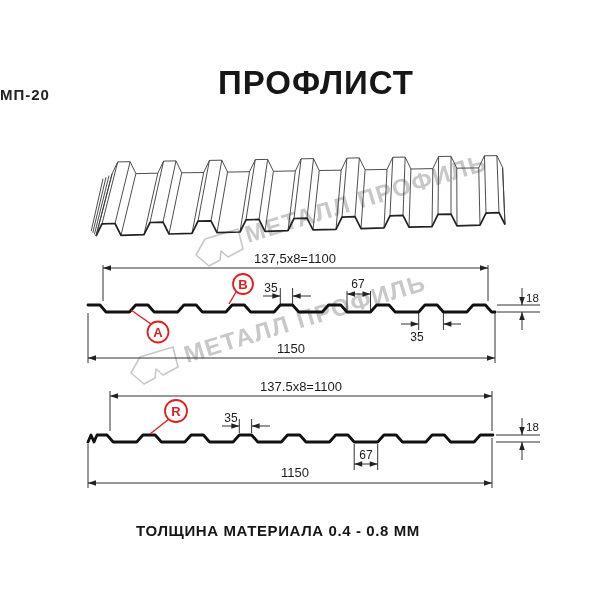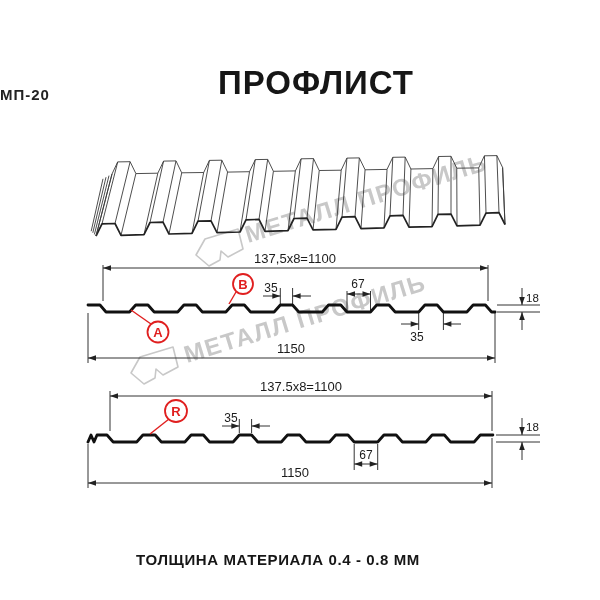--- a/index.html
+++ b/index.html
@@ -2,21 +2,21 @@
 <html><head>
 <meta charset="utf-8">
 <style>
   html,body{margin:0;padding:0;background:#fff;}
   .stage{position:relative;width:600px;height:600px;background:#ffffff;overflow:hidden;
          font-family:"Liberation Sans", sans-serif;}
   .title{position:absolute;top:48px;left:0;width:600px;text-align:center;margin:16px;
          font-size:33px;font-weight:800;letter-spacing:1px;color:#161616;}
   .subtitle{position:absolute;top:86px;left:0;width:600px;
          font-size:15px;font-weight:600;letter-spacing:1px;color:#222;}
-  .footer-note{position:absolute;top:551px;left:0;width:556px;text-align:center;
+  .footer-note{position:absolute;top:522px;left:0;width:556px;text-align:center;
          font-size:15px;font-weight:600;letter-spacing:0.6px;color:#161616;}
   svg{position:absolute;top:0;left:0;}
   .profile-line{fill:none;stroke:#111;stroke-width:2.8;stroke-linejoin:round;stroke-linecap:round;}
   .thin{fill:none;stroke:#333;stroke-width:1;}
   .iso-thick{fill:none;stroke:#222;stroke-width:1.7;stroke-linejoin:round;}
   .iso-thin{fill:none;stroke:#3a3a3a;stroke-width:0.9;stroke-linejoin:round;}
   .arrowhead{fill:#222;stroke:none;}
   .dim{font-family:"Liberation Sans",sans-serif;font-size:12px;fill:#1c1c1c;text-anchor:middle;}
   .dim-lg{font-family:"Liberation Sans",sans-serif;font-size:13px;fill:#1c1c1c;text-anchor:middle;}
   .dim-s{font-family:"Liberation Sans",sans-serif;font-size:11.5px;fill:#1c1c1c;text-anchor:start;}

